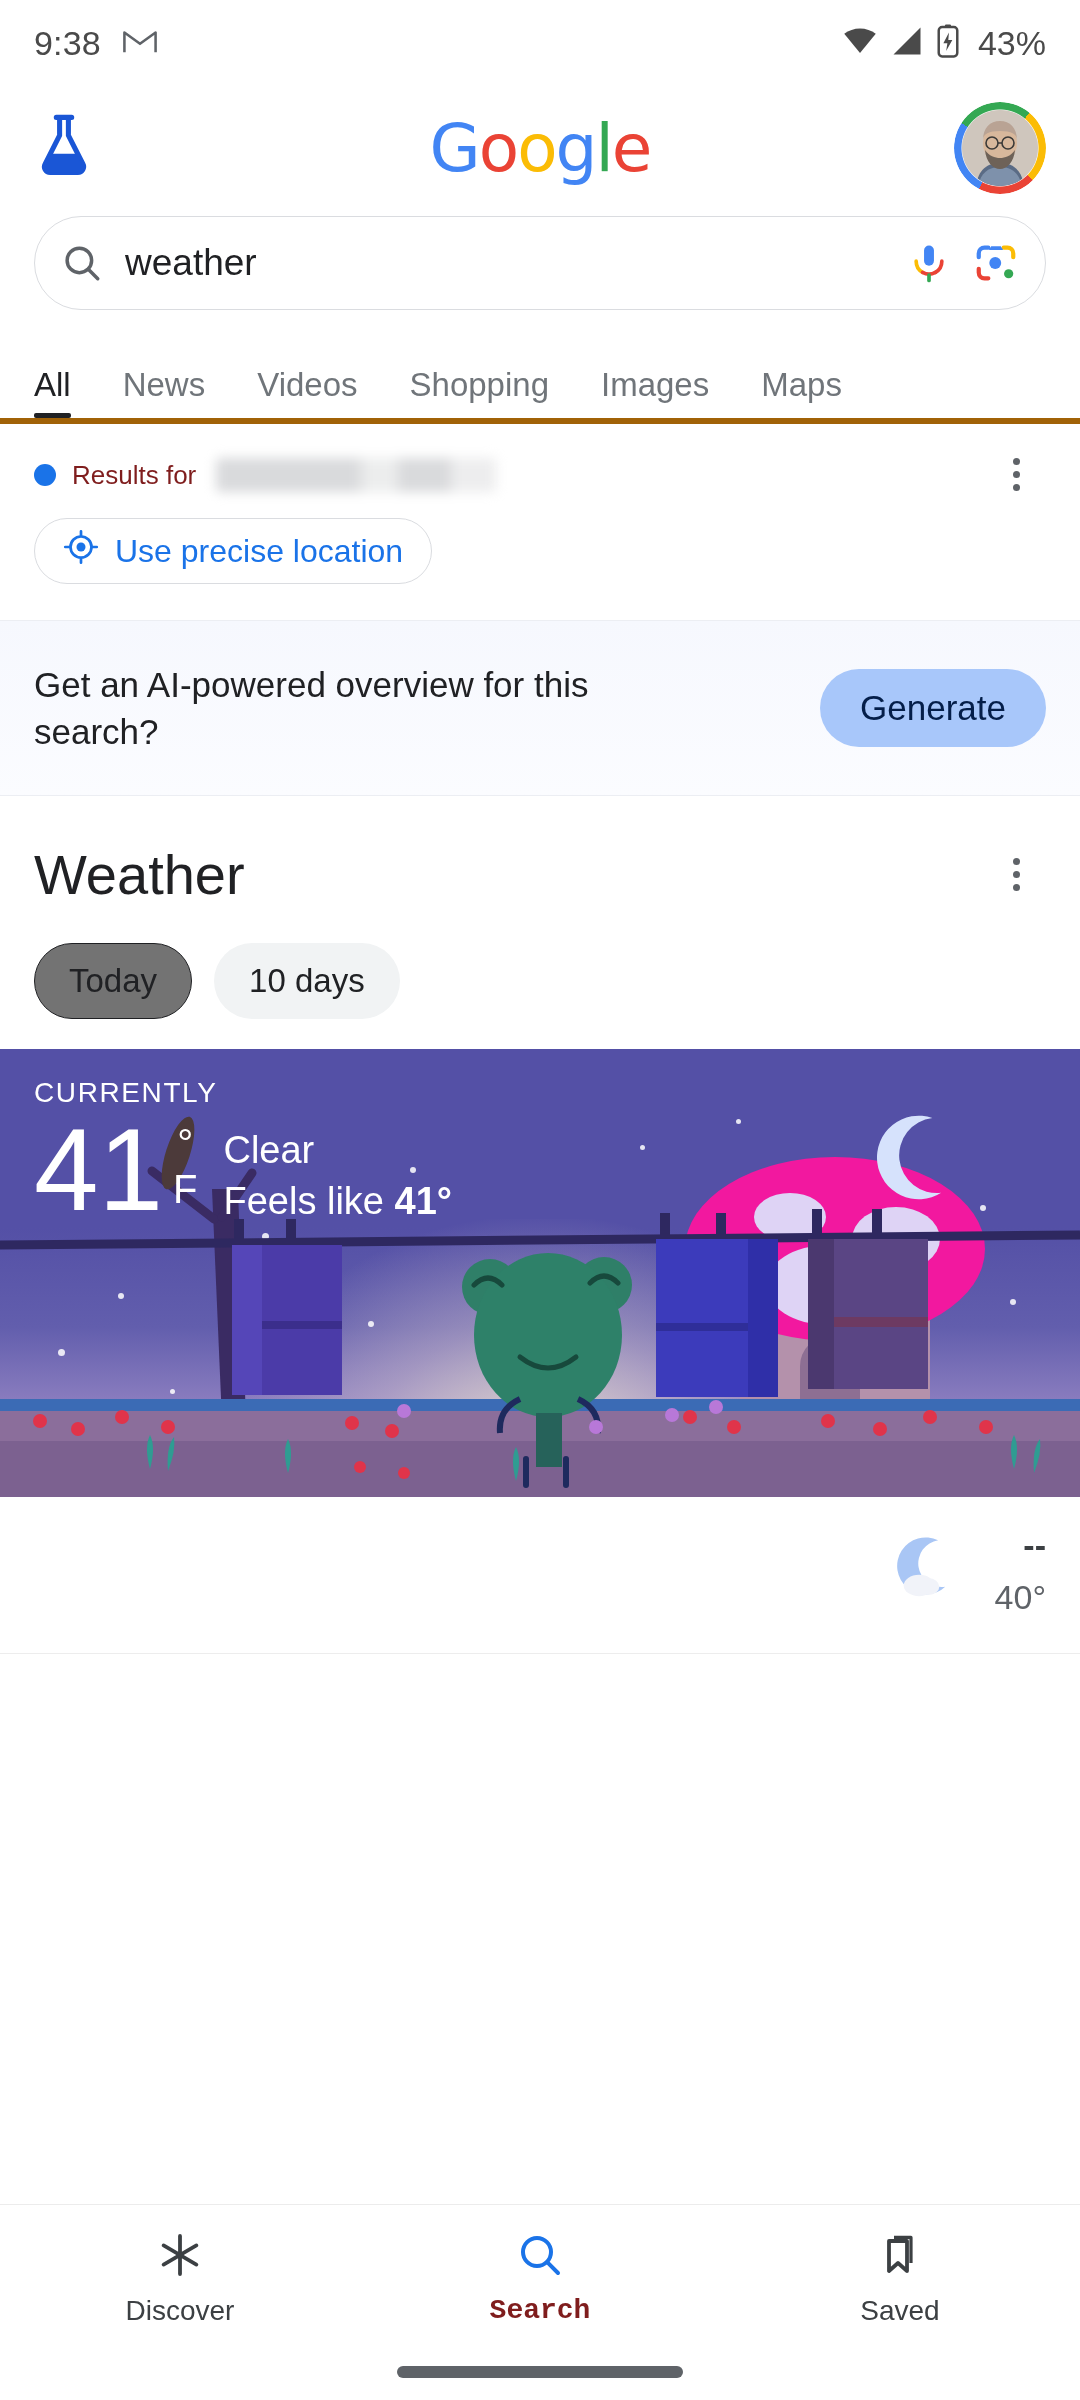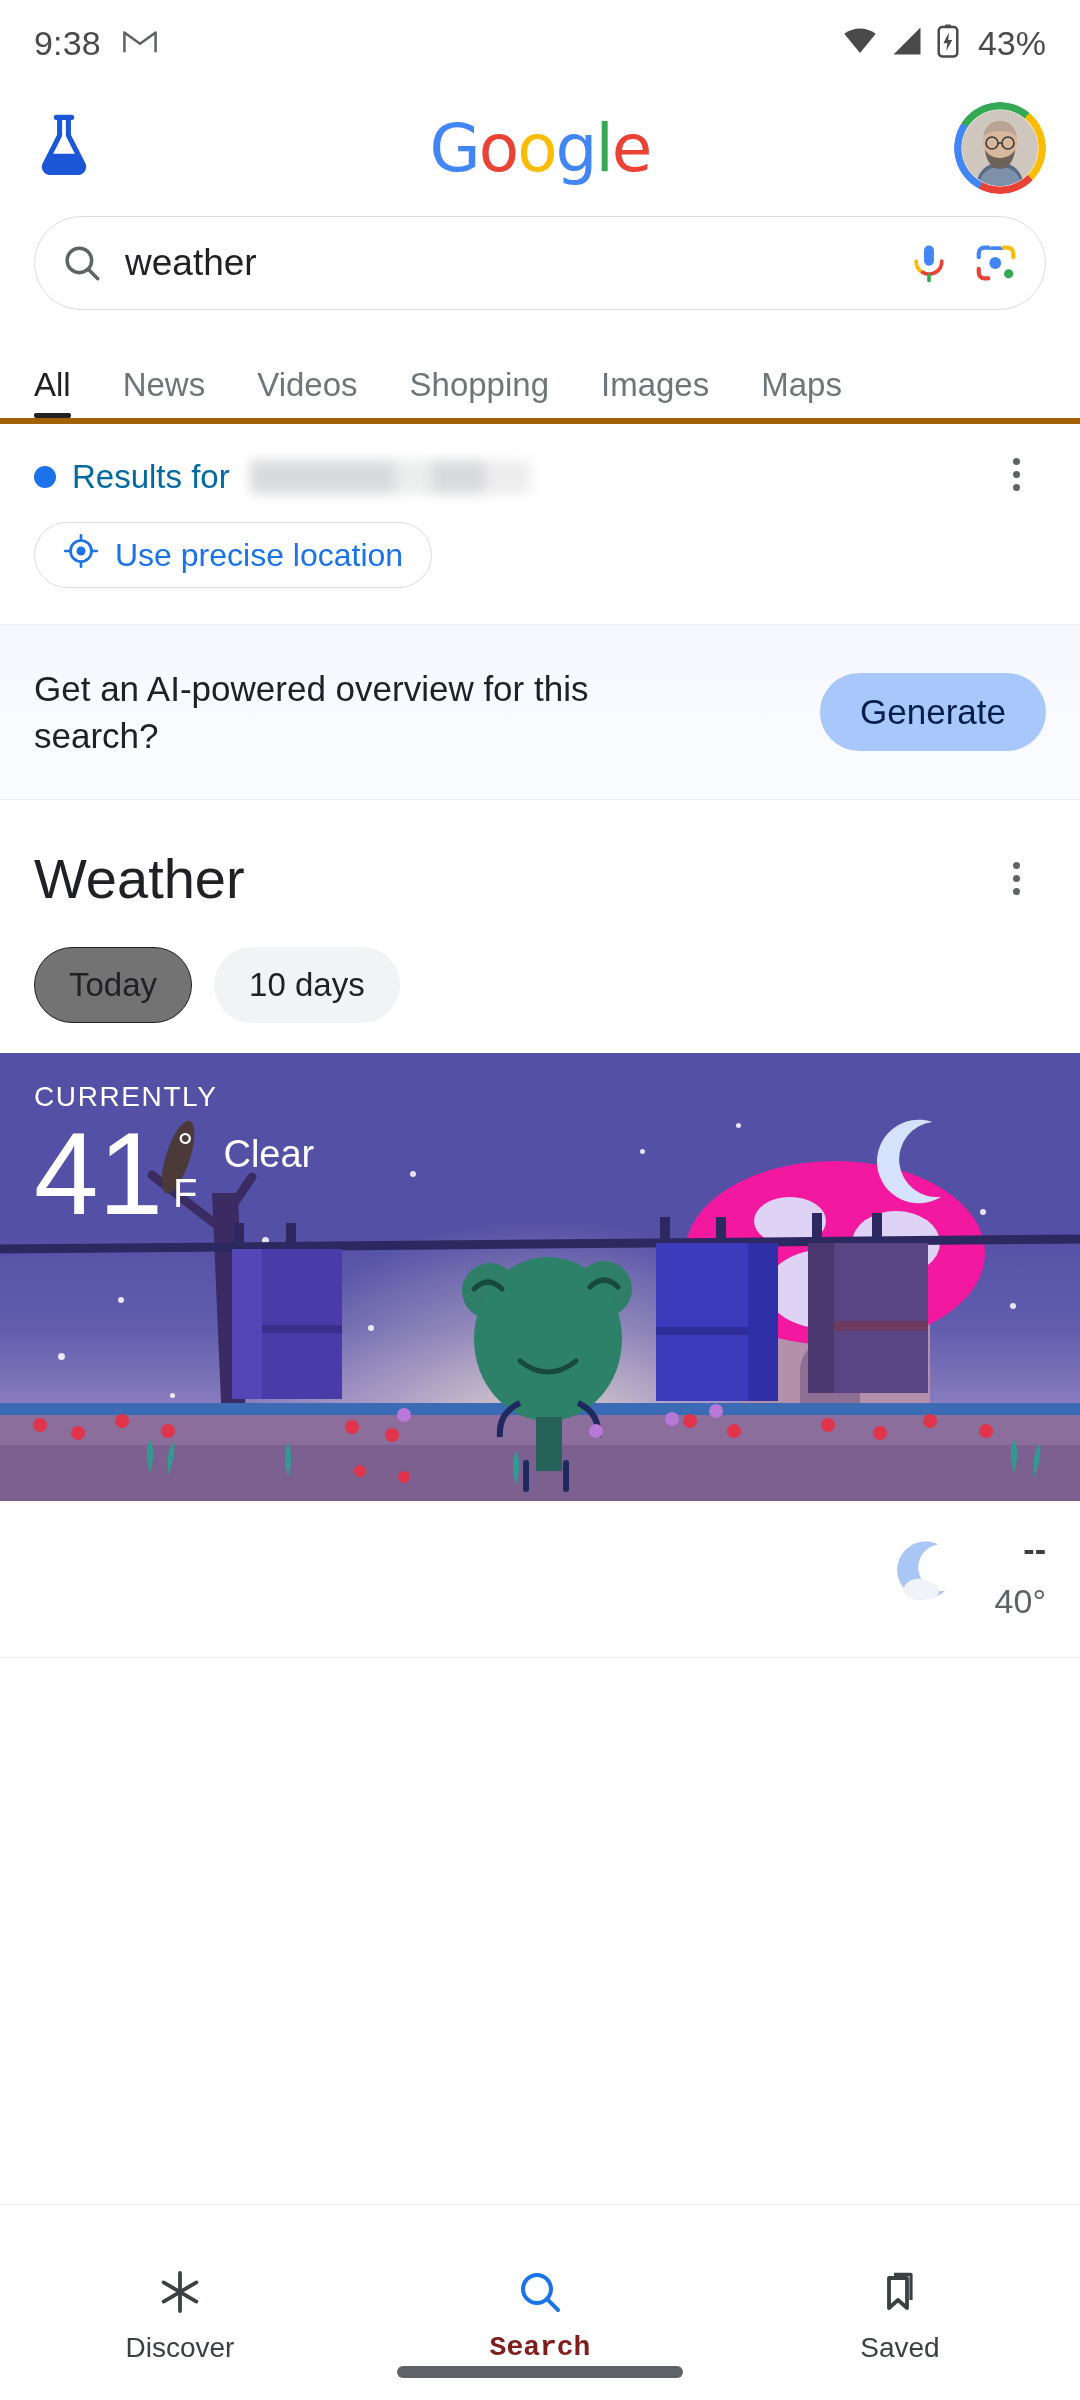--- a/index.html
+++ b/index.html
@@ -73,21 +73,21 @@
   .tab.active { color: #202124; font-weight: 500; }
   .tab.active::after {
     content: ""; position: absolute; left: 0; right: 0; bottom: 0;
     height: 5px; background: #202124; border-radius: 2px;
   }
 
   
   .resultsfor { padding: 34px 34px 0; position: relative; }
   .rf-line { display: flex; align-items: center; gap: 16px; }
   .rf-dot { width: 22px; height: 22px; border-radius: 50%; background: #1a73e8; flex: none; }
-  .rf-label { font-size: 33px; color: #0369a1; }
+  .rf-label { font-size: 26px; color: #7f1d1d; }
   .rf-blur {
     width: 280px; height: 34px; margin-left: 4px;
     background: linear-gradient(90deg,#d9dadc 0 140px, #eceded 150px 178px, #d9dadc 186px 232px, #ededee 238px 280px);
     filter: blur(6px); border-radius: 4px;
   }
   .rf-more {
     position: absolute; right: 34px; top: 20px;
     width: 60px; height: 60px; display: flex; align-items: center; justify-content: center;
   }
   .dots3 { display: flex; flex-direction: column; gap: 6px; align-items: center; }
@@ -156,21 +156,21 @@
   .tn-sub { font-size: 34px; color: #5f6368; margin-top: 10px; }
   .tn-r { display: flex; align-items: center; gap: 26px; }
   .tn-temps { text-align: right; }
   .tn-hi { font-size: 34px; color: #3c4043; font-weight: 600; line-height: 1.1; }
   .tn-lo { font-size: 34px; color: #5f6368; margin-top: 14px; }
 
   
   .bottomnav {
     position: absolute; left: 0; right: 0; bottom: 0; height: 196px;
     background: #fff; border-top: 1px solid #ececec;
-    display: flex; align-items: center; padding-top: 26px;
+    display: flex; align-items: flex-start; padding-top: 26px;
   }
   .nav-item { flex: 1; display: flex; flex-direction: column; align-items: center; gap: 12px; }
   .nav-label { font-size: 28px; color: #3c4043; }
   .nav-item.active .nav-label { color: #7f1d1d; font-weight: 600; font-family: Liberation Mono, monospace; }
   .gesture {
     position: absolute; bottom: 22px; left: 50%; transform: translateX(-50%);
     width: 286px; height: 12px; border-radius: 6px; background: #5f6368;
   }
 </style>
 </head>
@@ -423,20 +423,24 @@
   <div class="wx-info">
     <div class="wx-currently">CURRENTLY</div>
     <div class="wx-temprow">
       <div class="wx-temp">41</div>
       <div class="wx-unit">
         <span class="wx-deg">°</span>
         <span class="wx-f">F</span>
       </div>
       <div class="wx-cond">
         <div>Clear</div>
+        <div>
+          <span>Feels like</span>
+          <b>41°</b>
+        </div>
       </div>
     </div>
   </div>
 
   <div class="wx-moon">
     <svg width="110" height="110" viewBox="0 0 100 100">
       <path d="M72 78A38 38 0 1 1 64 10 30 30 0 0 0 72 78z" fill="#d6e2fc"></path>
     </svg>
   </div>
 </div>

